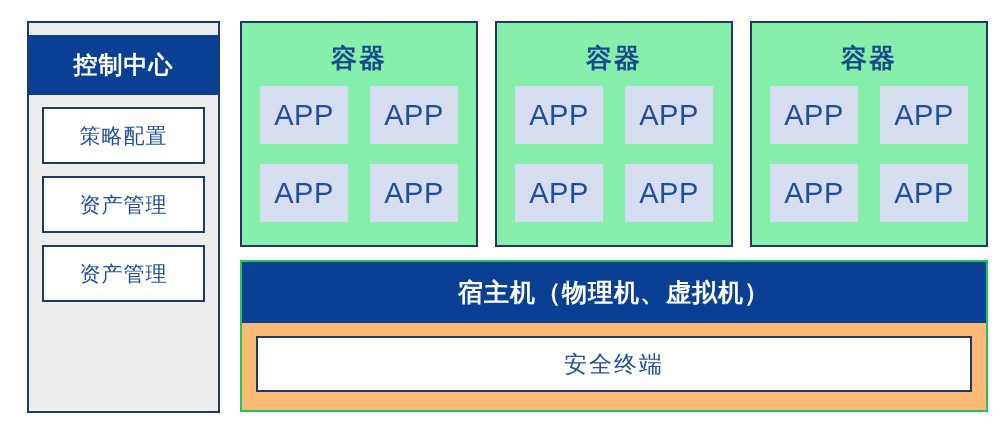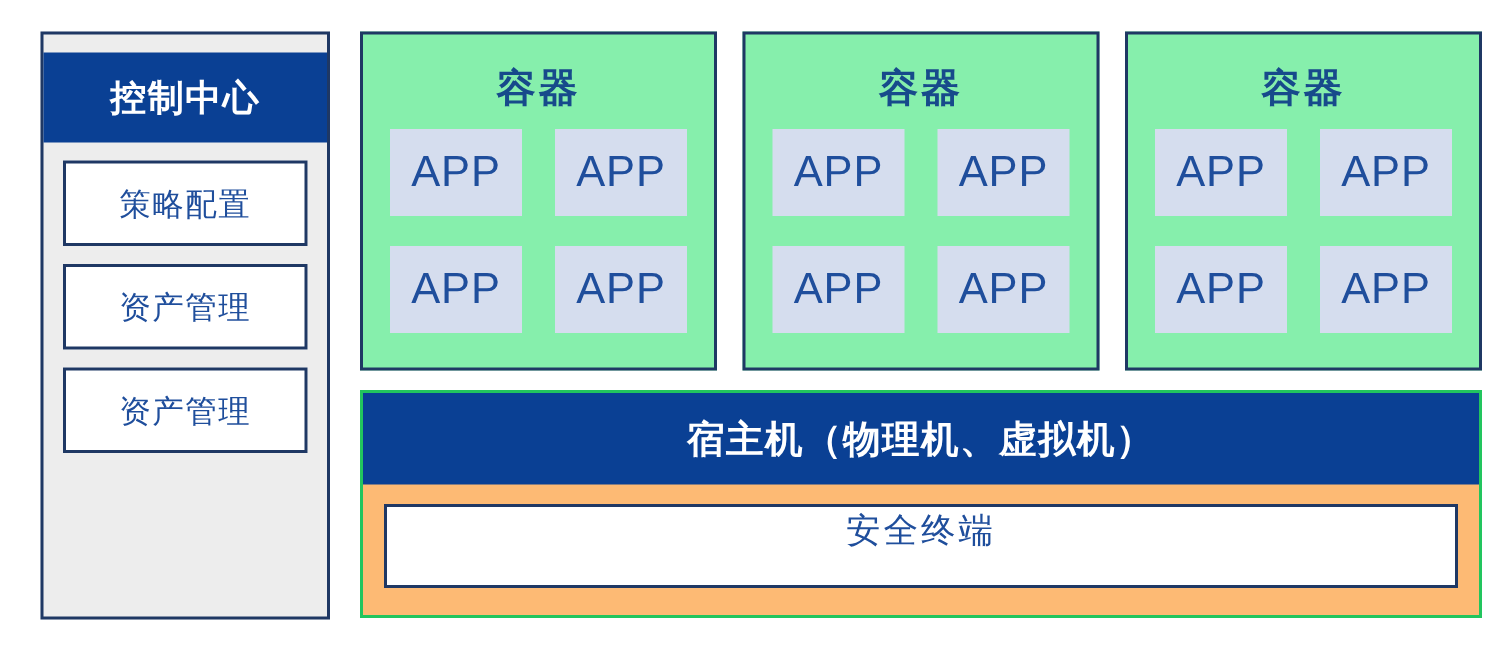--- a/index.html
+++ b/index.html
@@ -133,20 +133,21 @@
   }
   .host-body {
     padding: 13px 14px;
   }
   .endpoint-box {
     height: 56px;
     box-sizing: border-box;
     border: 2px solid #1f3864;
     background: #ffffff;
     display: flex;
+    align-items: center;
     justify-content: center;
     color: #1f4e9c;
     font-size: 23px;
     letter-spacing: 2px;
   }
 </style>
 </head>
 <body>
 
 <div id="diagram">

